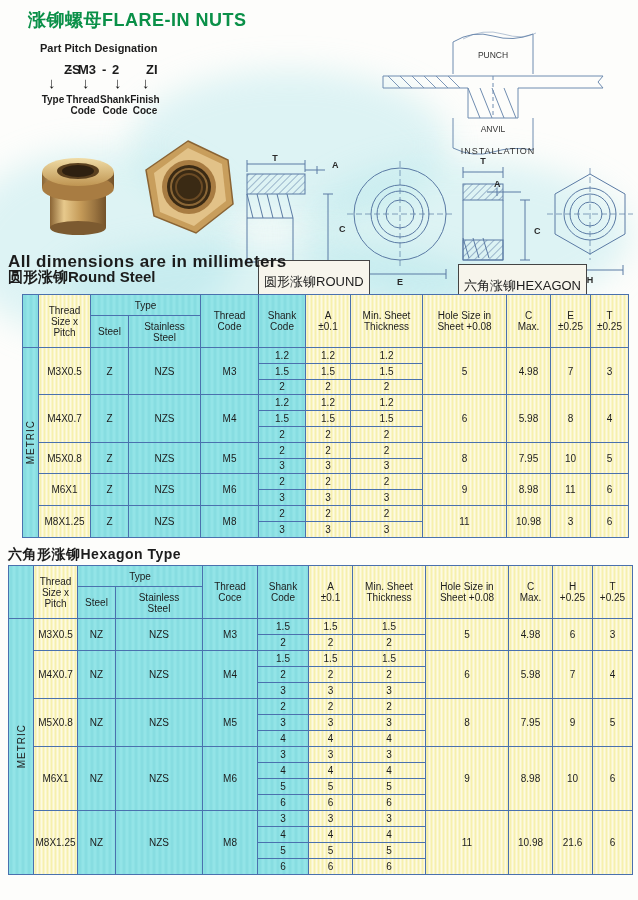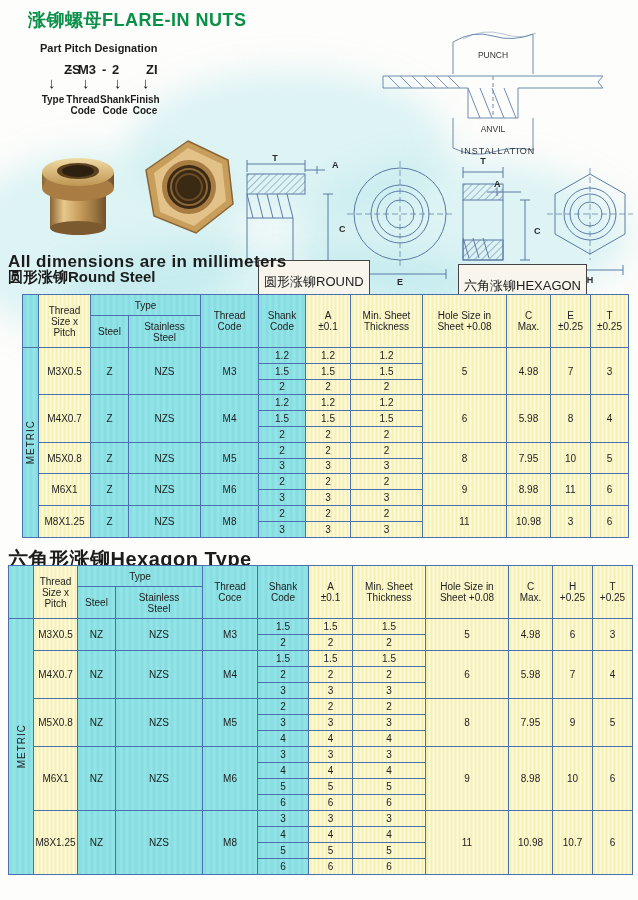--- a/index.html
+++ b/index.html
@@ -5,21 +5,21 @@
   html,body{margin:0;padding:0;}
   body{width:638px;height:900px;position:relative;background:#fdfdfb;
        font-family:"Liberation Sans",sans-serif;color:#1c1c1c;overflow:hidden;}
   .blob{position:absolute;border-radius:50%;background:rgba(150,222,228,.30);filter:blur(16px);z-index:0;}
   .layer{position:absolute;z-index:2;}
 
   
   .main-title{left:28px;top:8px;font-size:18px;font-weight:bold;color:#0a9048;letter-spacing:.5px;}
   .dims-note{left:8px;top:252px;font-size:17px;font-weight:bold;letter-spacing:.4px;}
   .round-title{left:8px;top:268px;font-size:15px;font-weight:bold;}
-  .hex-title{left:8px;top:546px;font-size:20px;font-weight:bold;letter-spacing:.5px;}
+  .hex-title{left:8px;top:546px;font-size:14px;font-weight:bold;letter-spacing:.5px;}
 
   
   .pnd{left:40px;top:42px;width:180px;height:90px;font-size:11px;}
   .pnd .head{font-weight:bold;font-size:11px;}
   .pnd .seg{position:absolute;font-weight:bold;font-size:13px;top:20px;}
   .pnd .arrow{position:absolute;top:34px;font-size:15px;font-weight:bold;line-height:14px;}
   .pnd .fld{position:absolute;top:52px;width:38px;text-align:center;font-weight:bold;
             font-size:10px;line-height:11px;white-space:pre-line;}
 
   
@@ -492,21 +492,21 @@
       <tr>
         <td rowspan="4" class="yellow">M8X1.25</td>
         <td rowspan="4" class="cyan">NZ</td>
         <td rowspan="4" class="cyan">NZS</td>
         <td rowspan="4" class="cyan">M8</td>
         <td class="cyan">3</td>
         <td class="yellow">3</td>
         <td class="yellow">3</td>
         <td rowspan="4" class="yellow">11</td>
         <td rowspan="4" class="yellow">10.98</td>
-        <td rowspan="4" class="yellow">10.7</td>
+        <td rowspan="4" class="yellow">21.6</td>
         <td rowspan="4" class="yellow">6</td>
       </tr>
       <tr>
         <td class="cyan">4</td>
         <td class="yellow">4</td>
         <td class="yellow">4</td>
       </tr>
       <tr>
         <td class="cyan">5</td>
         <td class="yellow">5</td>

